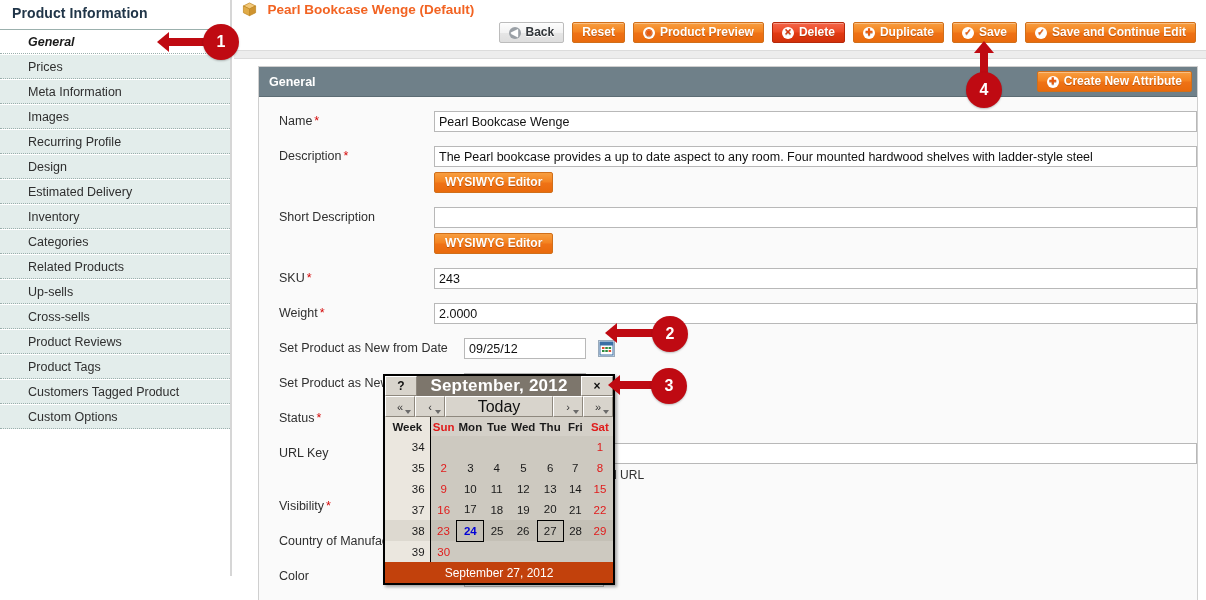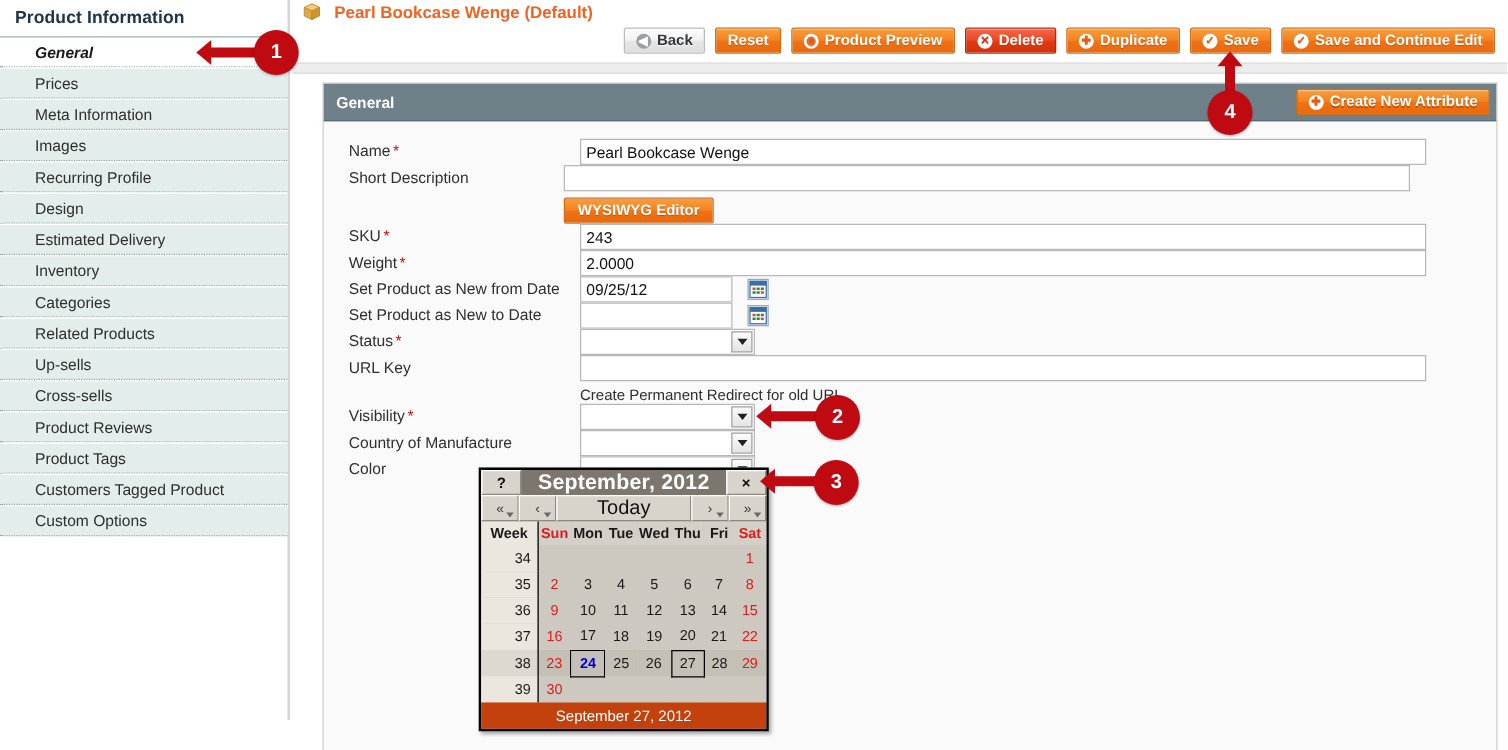--- a/index.html
+++ b/index.html
@@ -98,29 +98,29 @@
   }
   .panel-head {
     height: 30px; background: #6f8089;
     display: flex; align-items: center; justify-content: space-between;
     padding: 0 5px 0 10px;
     border-bottom: 1px solid #5c6c74;
   }
   .panel-head-title { color: #ffffff; font-size: 12.5px; font-weight: bold; }
   .panel-body { padding: 14px 0 0 0; }
 
-  .frow { display: flex; align-items: flex-start; margin-bottom: 0; }
+  .frow { display: flex; align-items: flex-start; margin-bottom: 14px; }
   .flabel {
     width: 205px; padding-left: 20px; font-size: 12.5px; color: #2f2f2f;
     line-height: 21px; white-space: nowrap;
   }
   .req { color: #d40707; margin-left: 2px; }
   .fctl { flex: 1 1 auto; }
   .txt {
-    width: 677px; height: 21px;
+    width: 763px; height: 21px;
     border: 1px solid #b8b8b8; background: #ffffff;
     font-size: 12.5px; font-family: "Liberation Sans", sans-serif;
     color: #111; padding: 0 4px; line-height: 19px;
   }
   .txt.sm { width: 122px; }
   .wysiwyg {
     margin-top: 5px; height: 21px; line-height: 19px; padding: 0 10px;
     display: inline-flex; align-items: center;
     font-size: 12px; font-weight: bold; color: #fff;
     border: 1px solid #d06f1a; border-radius: 2px;
@@ -320,20 +320,29 @@
 
         <div class="frow">
           <div class="flabel">
             <span>Name</span><span class="req">*</span>
           </div>
           <div class="fctl">
             <input class="txt" value="Pearl Bookcase Wenge" style="">
           </div>
         </div>
 
+        <div class="frow">
+          <div class="flabel">
+            <span>Description</span><span class="req">*</span>
+          </div>
+          <div class="fctl">
+            <input class="txt" value="The Pearl bookcase provides a up to date aspect to any room. Four mounted hardwood shelves with ladder-style steel" style="">
+            <div class="wysiwyg">WYSIWYG Editor</div>
+          </div>
+        </div>
 
         <div class="frow">
           <div class="flabel">
             <span>Short Description</span>
           </div>
           <div class="fctl">
             <input class="txt" value="" style="">
             <div class="wysiwyg">WYSIWYG Editor</div>
           </div>
         </div>

